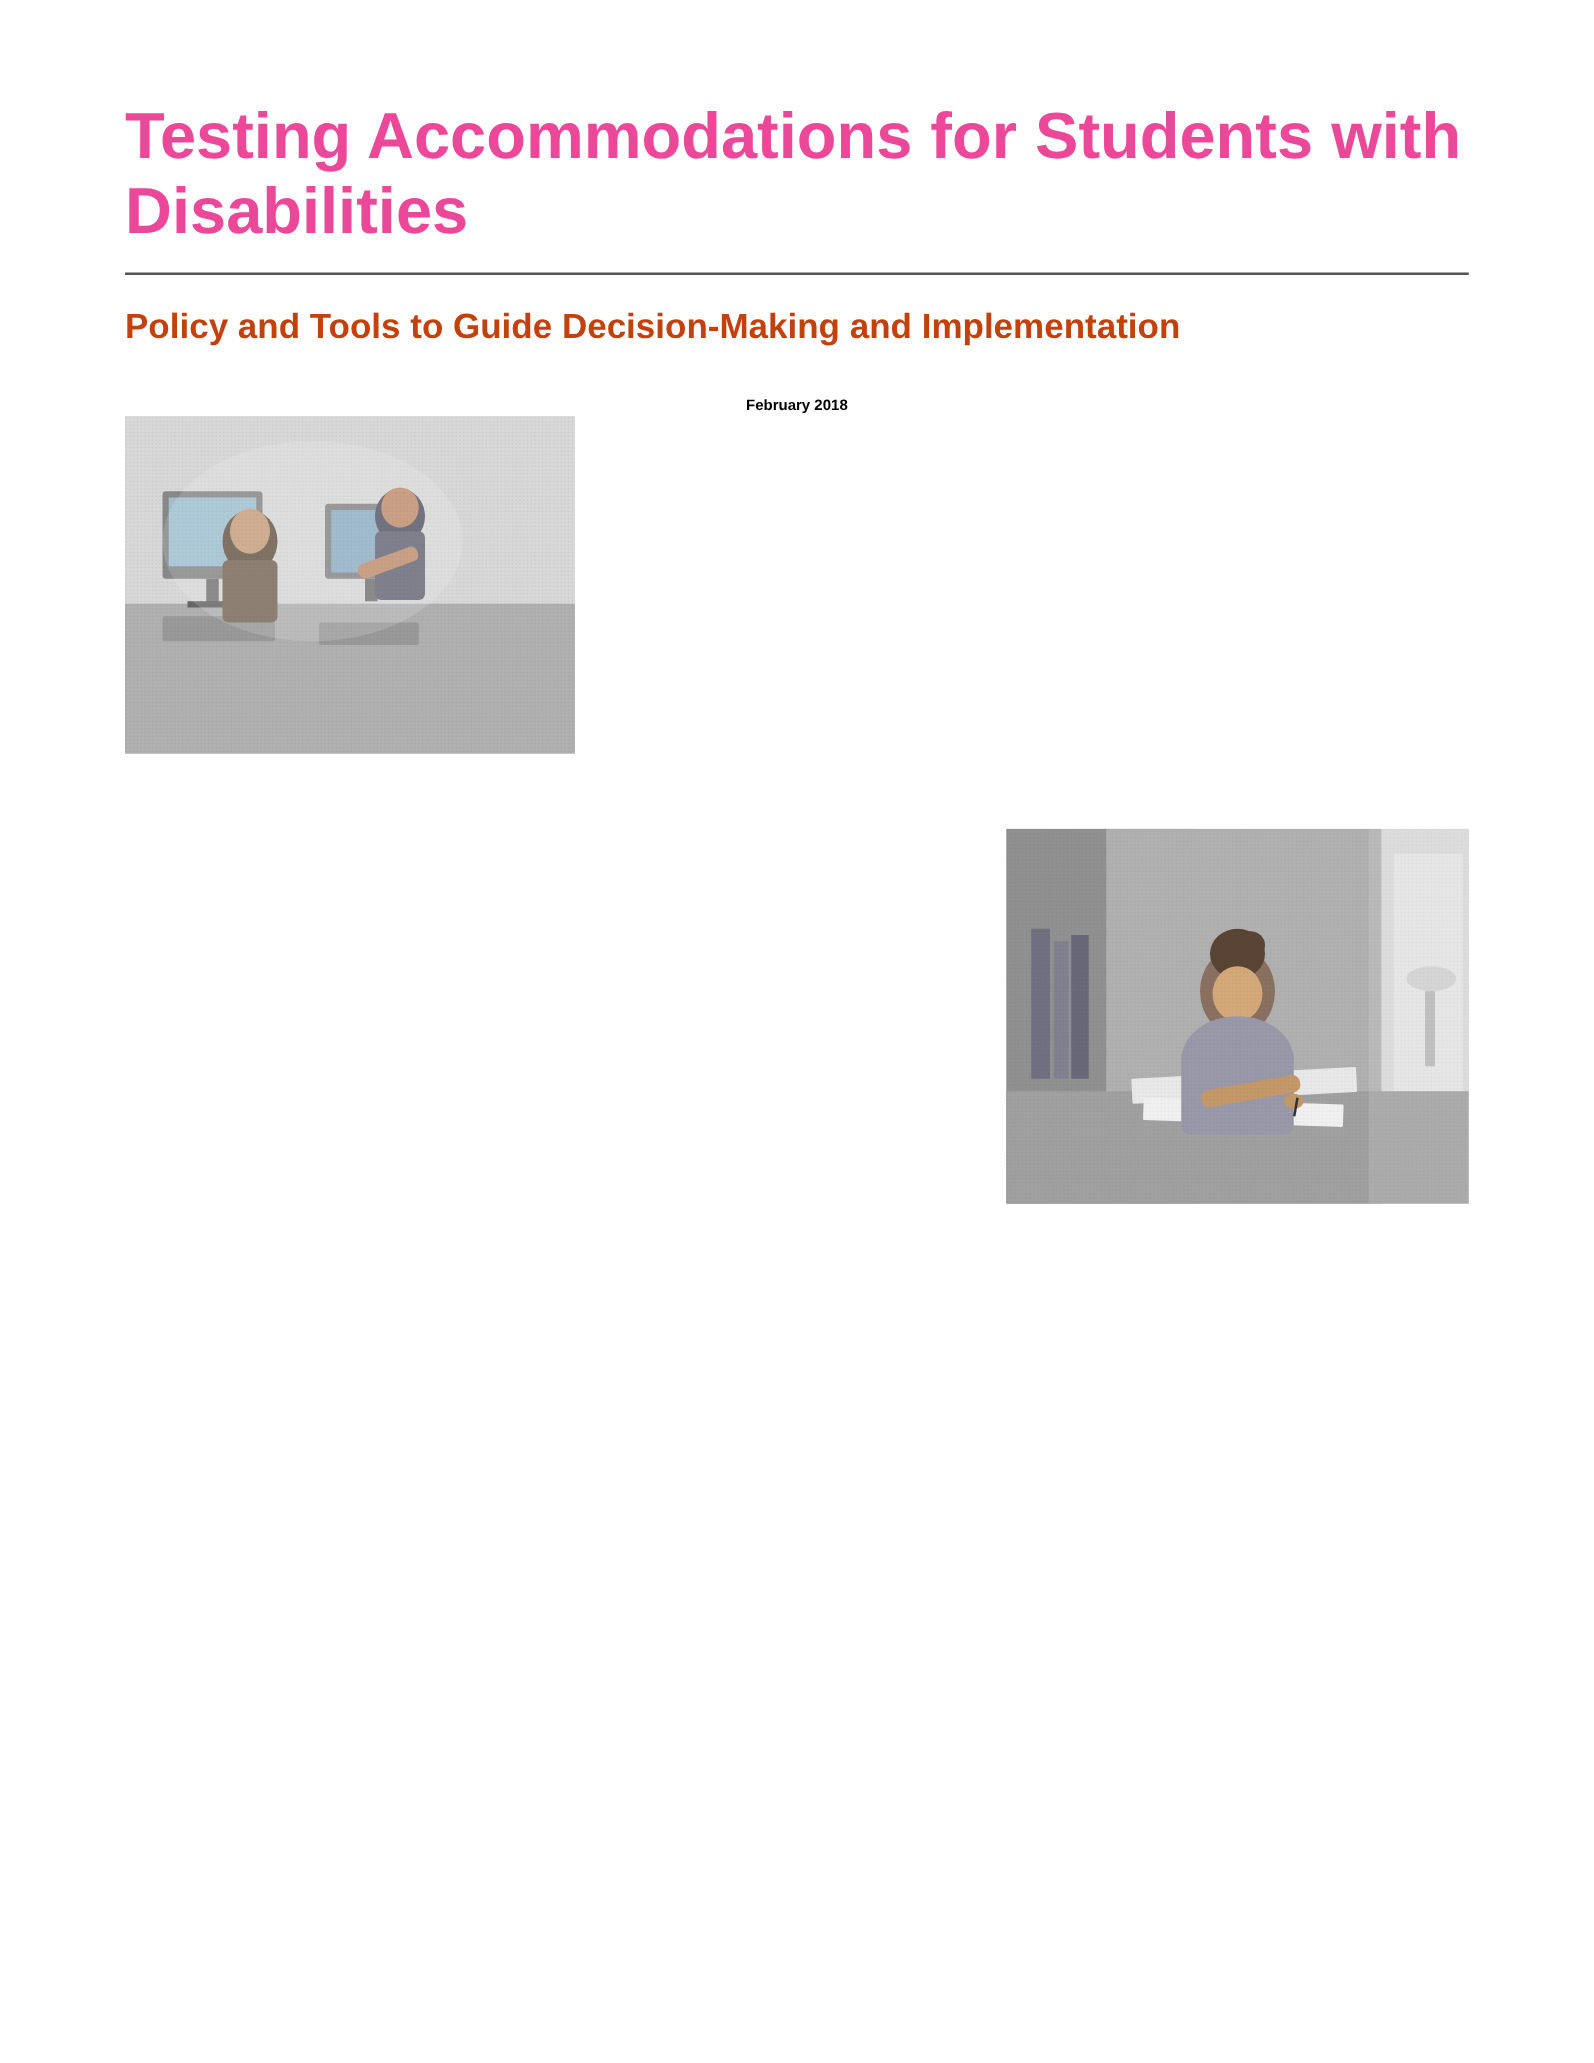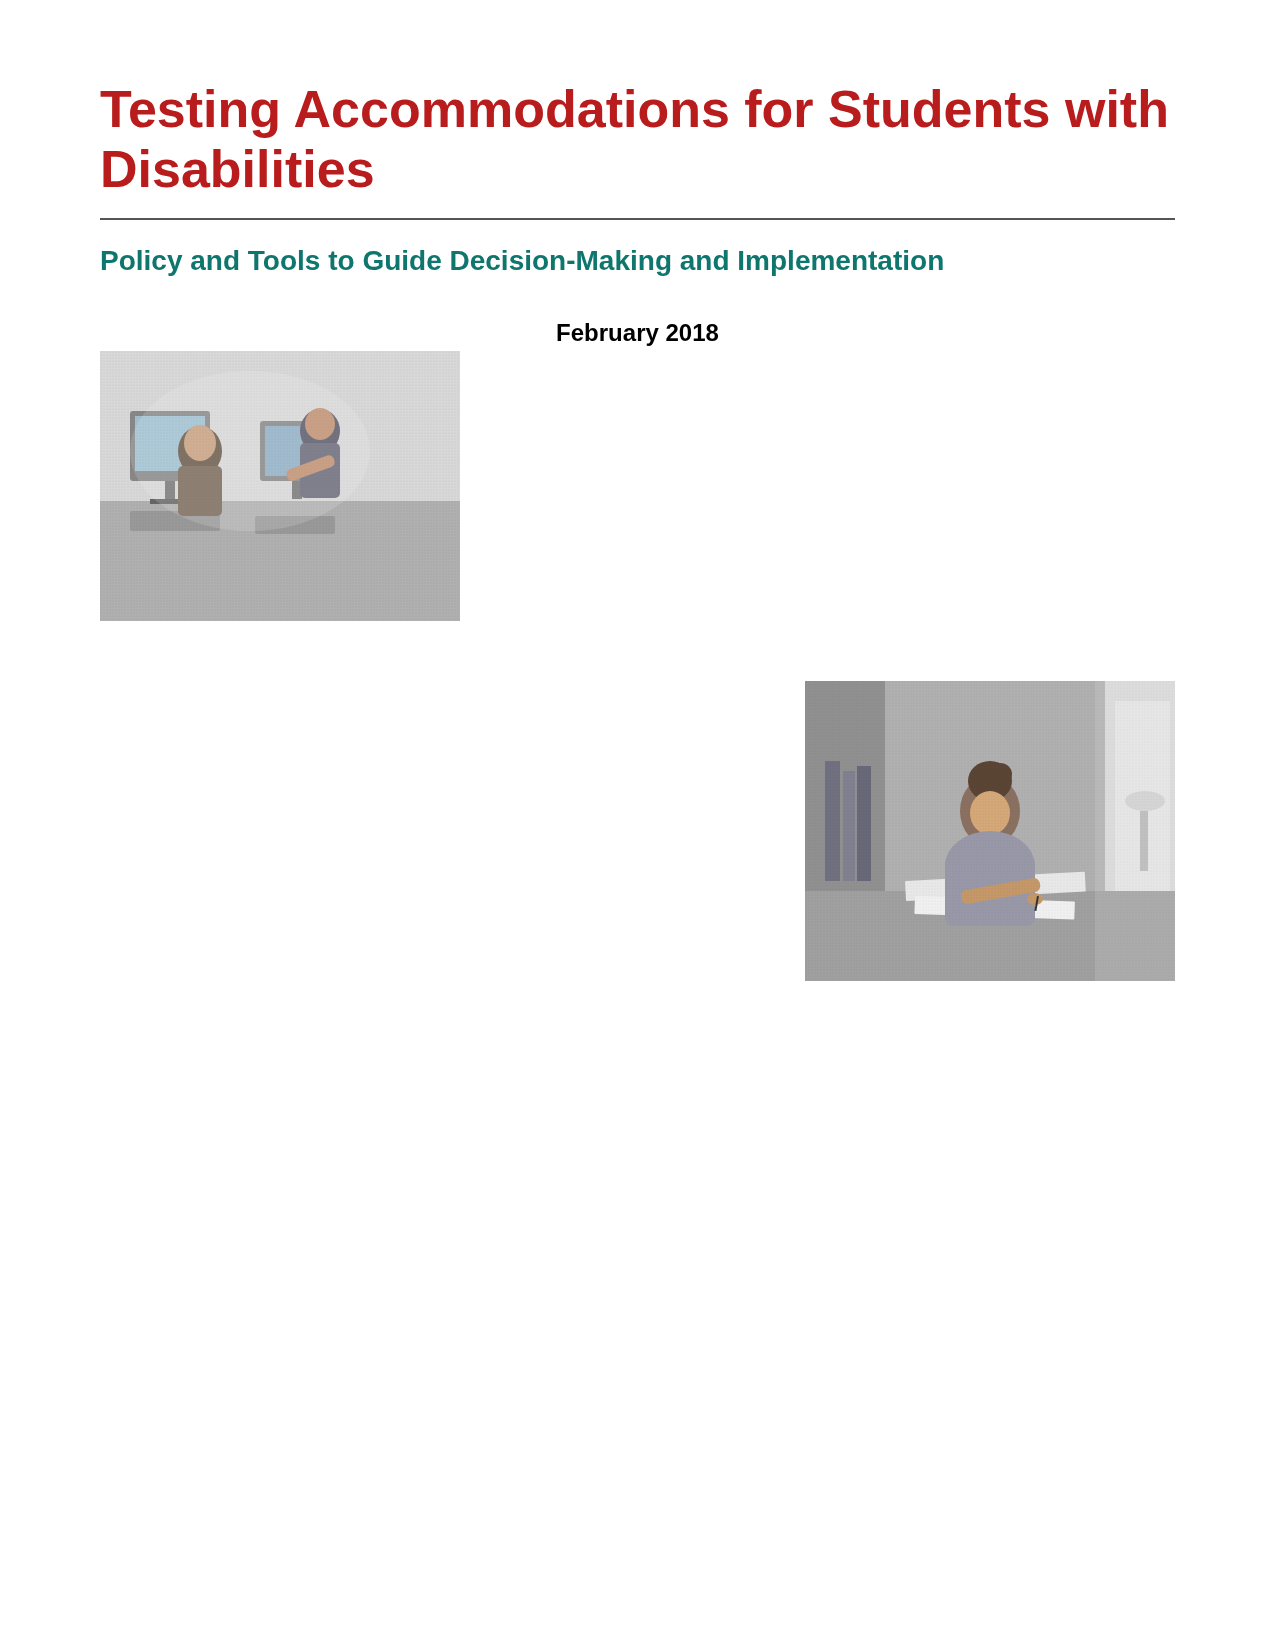--- a/index.html
+++ b/index.html
@@ -16,42 +16,42 @@
       padding: 80px 100px 80px 100px;
       color: #000000;
     }
 
     .main-title {
       font-size: 52px;
       font-weight: 900;
       font-family: 'Arial Black', Arial, sans-serif;
       line-height: 1.15;
       margin-bottom: 18px;
-      color: #b91c1c;
+      color: #ec4899;
     }
 
     .divider {
       border: none;
       border-top: 2px solid #555555;
       margin-bottom: 22px;
     }
 
     .subtitle {
       font-size: 28px;
       font-weight: 700;
       font-family: Arial, sans-serif;
-      color: #0f766e;
+      color: #c2410c;
       line-height: 1.35;
       margin-bottom: 36px;
       text-align: justify;
     }
 
     .date-block {
       text-align: center;
-      font-size: 24px;
+      font-size: 12px;
       font-weight: bold;
       font-family: Arial, sans-serif;
       line-height: 1.5;
       color: #000000;
     }
 
     .images-container {
       display: flex;
       flex-direction: column;
       gap: 0;

